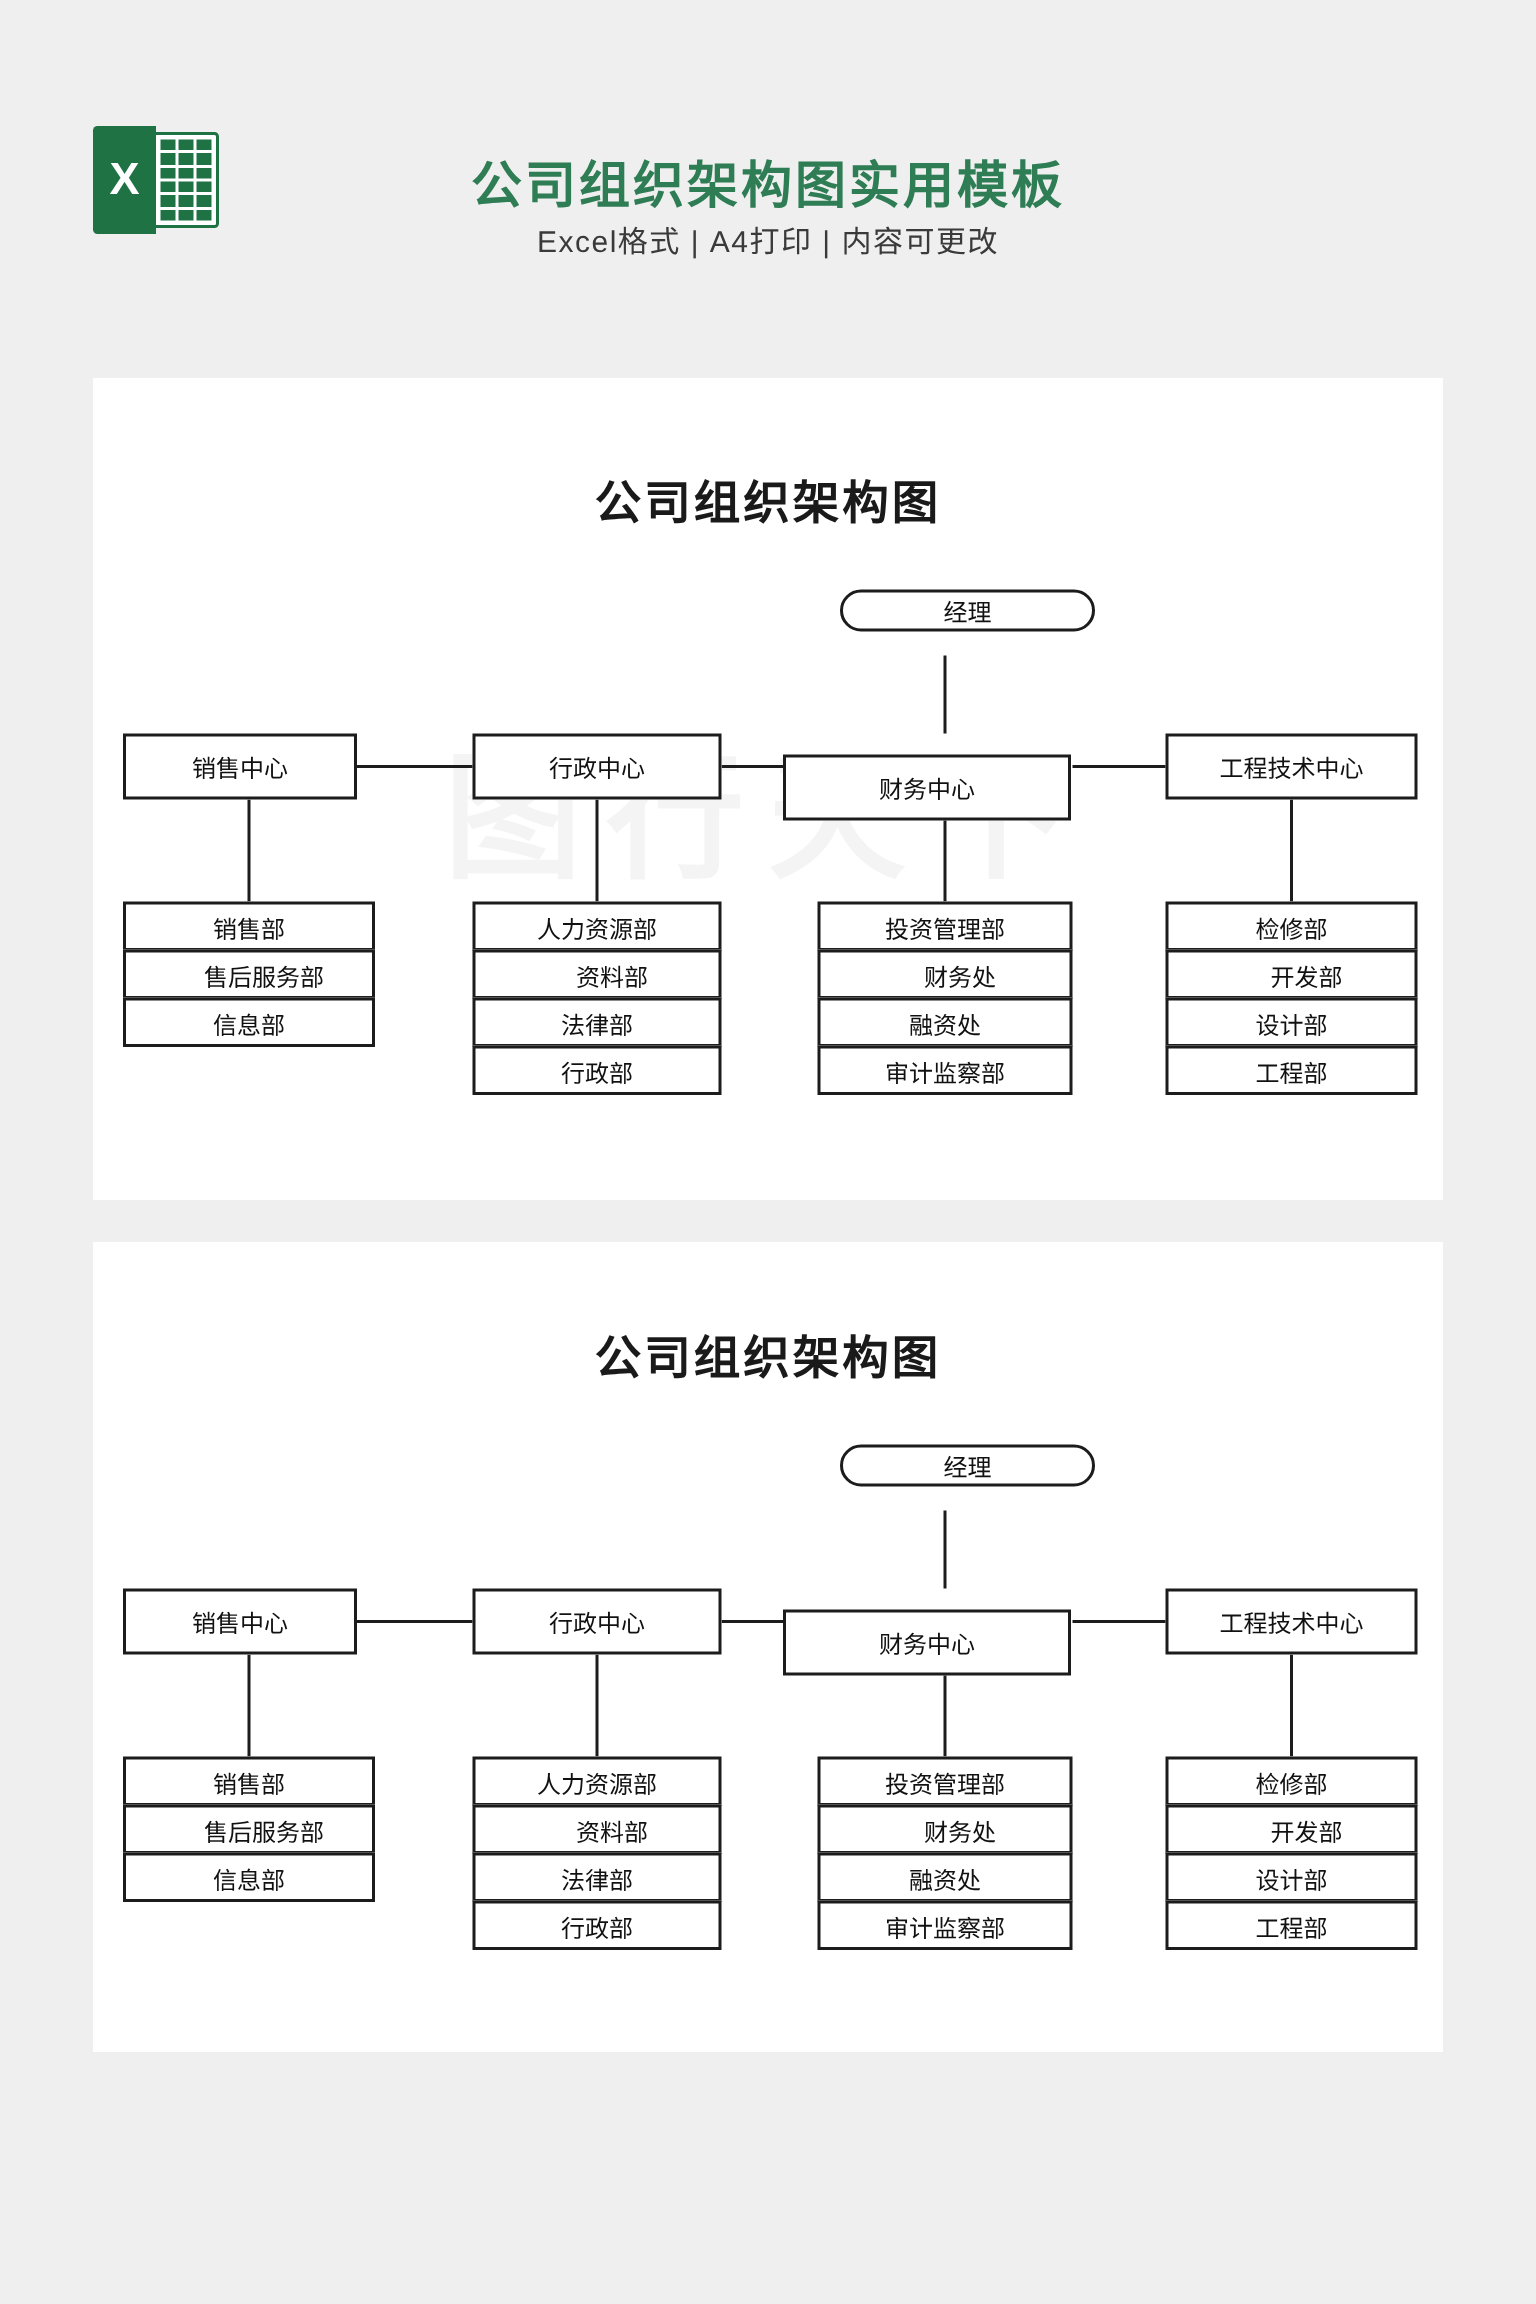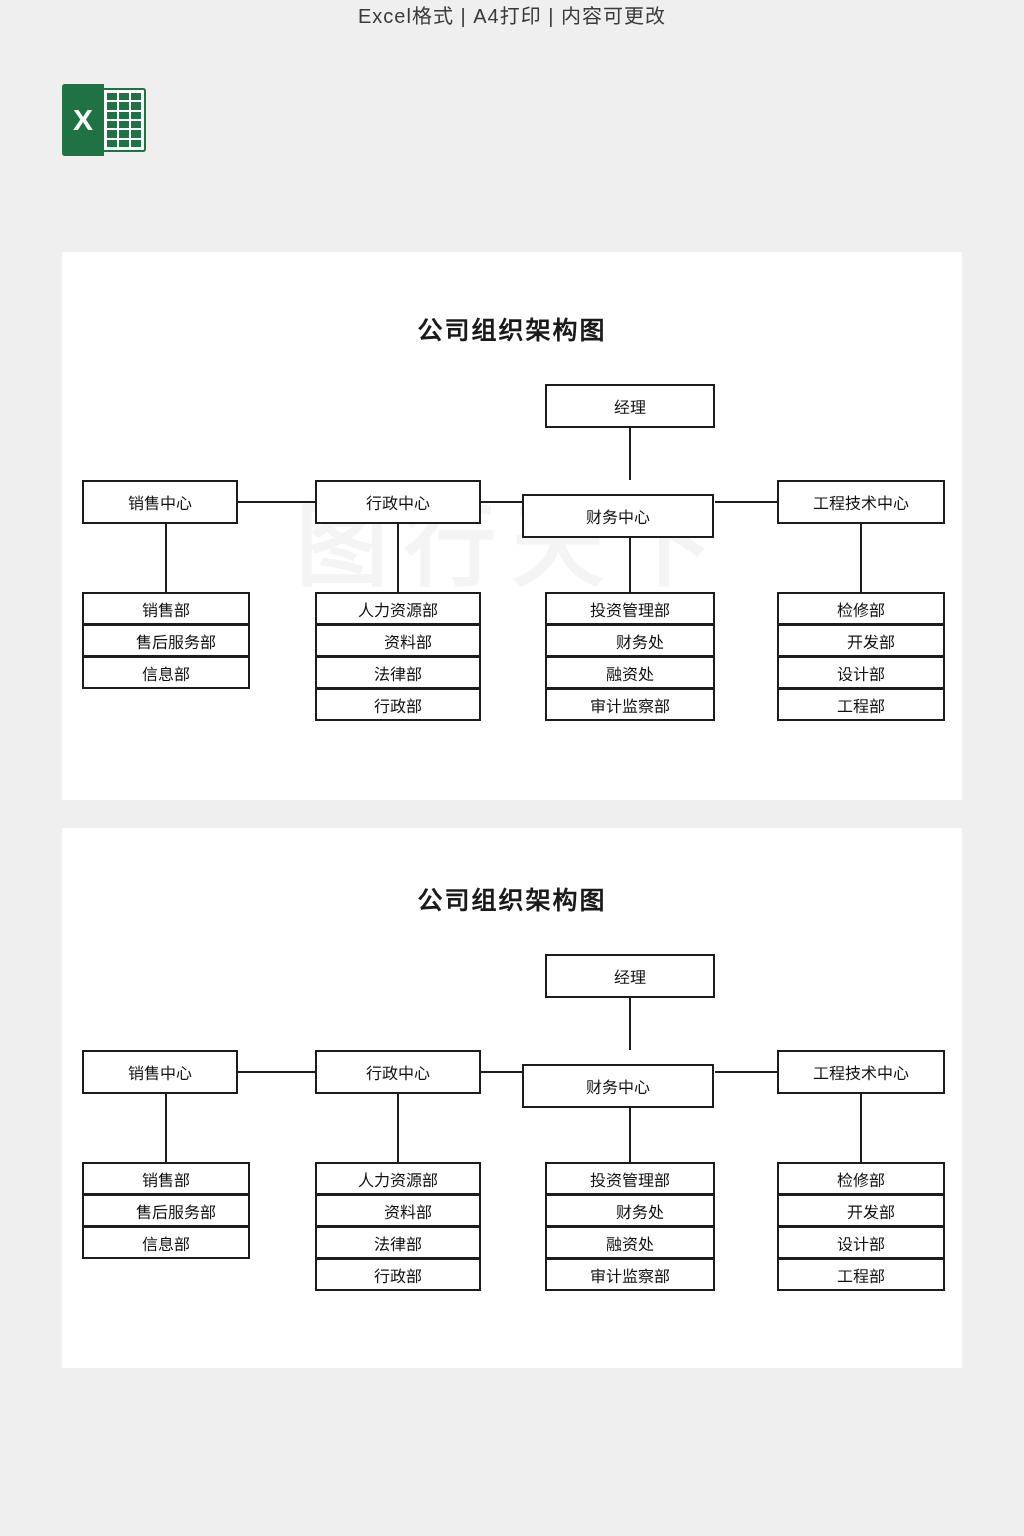--- a/index.html
+++ b/index.html
@@ -94,21 +94,21 @@
     position: absolute;
     left: 62px;
     width: 900px;
     background: #ffffff;
   }
   .card-1 { top: 252px; height: 548px; }
   .card-2 { top: 828px; height: 540px; }
 
   .chart-title {
     text-align: center;
-    font-size: 25px;
+    font-size: 31px;
     font-weight: bold;
     color: #1a1a1a;
     padding-top: 58px;
     letter-spacing: 2px;
   }
   .card-2 .chart-title { padding-top: 52px; }
 
   .watermark {
     position: absolute;
     left: 50%;
@@ -143,21 +143,21 @@
   }
   .line {
     position: absolute;
     background: #1c1c1c;
     z-index: 1;
   }
   .h-line { height: 2px; }
   .v-line { width: 2px; }
 
   
-  .b-manager { left: 483px; top: 0px; width: 170px; height: 44px; }
+  .b-manager { left: 498px; top: 0px; width: 170px; height: 28px; border-radius: 15px; }
 
   
   .b-l2 { top: 96px; height: 44px; }
   .b-sales-center { left: 20px;  width: 156px; }
   .b-admin-center { left: 253px; width: 166px; }
   .b-finance-center { left: 460px; width: 192px; margin-top: 14px; }
   .b-eng-center { left: 715px; width: 168px; }
 
   
   .b-l3 { height: 33px; }
@@ -195,20 +195,21 @@
           <i></i>
           <i></i>
         <i></i>
           <i></i>
           <i></i>
       </div>
     </div>
   </div>
 
   <div class="title-area">
+    <div class="main-title">公司组织架构图实用模板</div>
     <div class="sub-title">Excel格式 | A4打印 | 内容可更改</div>
   </div>
 </div>
 
 <div class="card card-1">
   <div class="chart-title">公司组织架构图</div>
   <div class="watermark">图行天下</div>
 
   <div class="org" style="margin-top:38px;">
 

